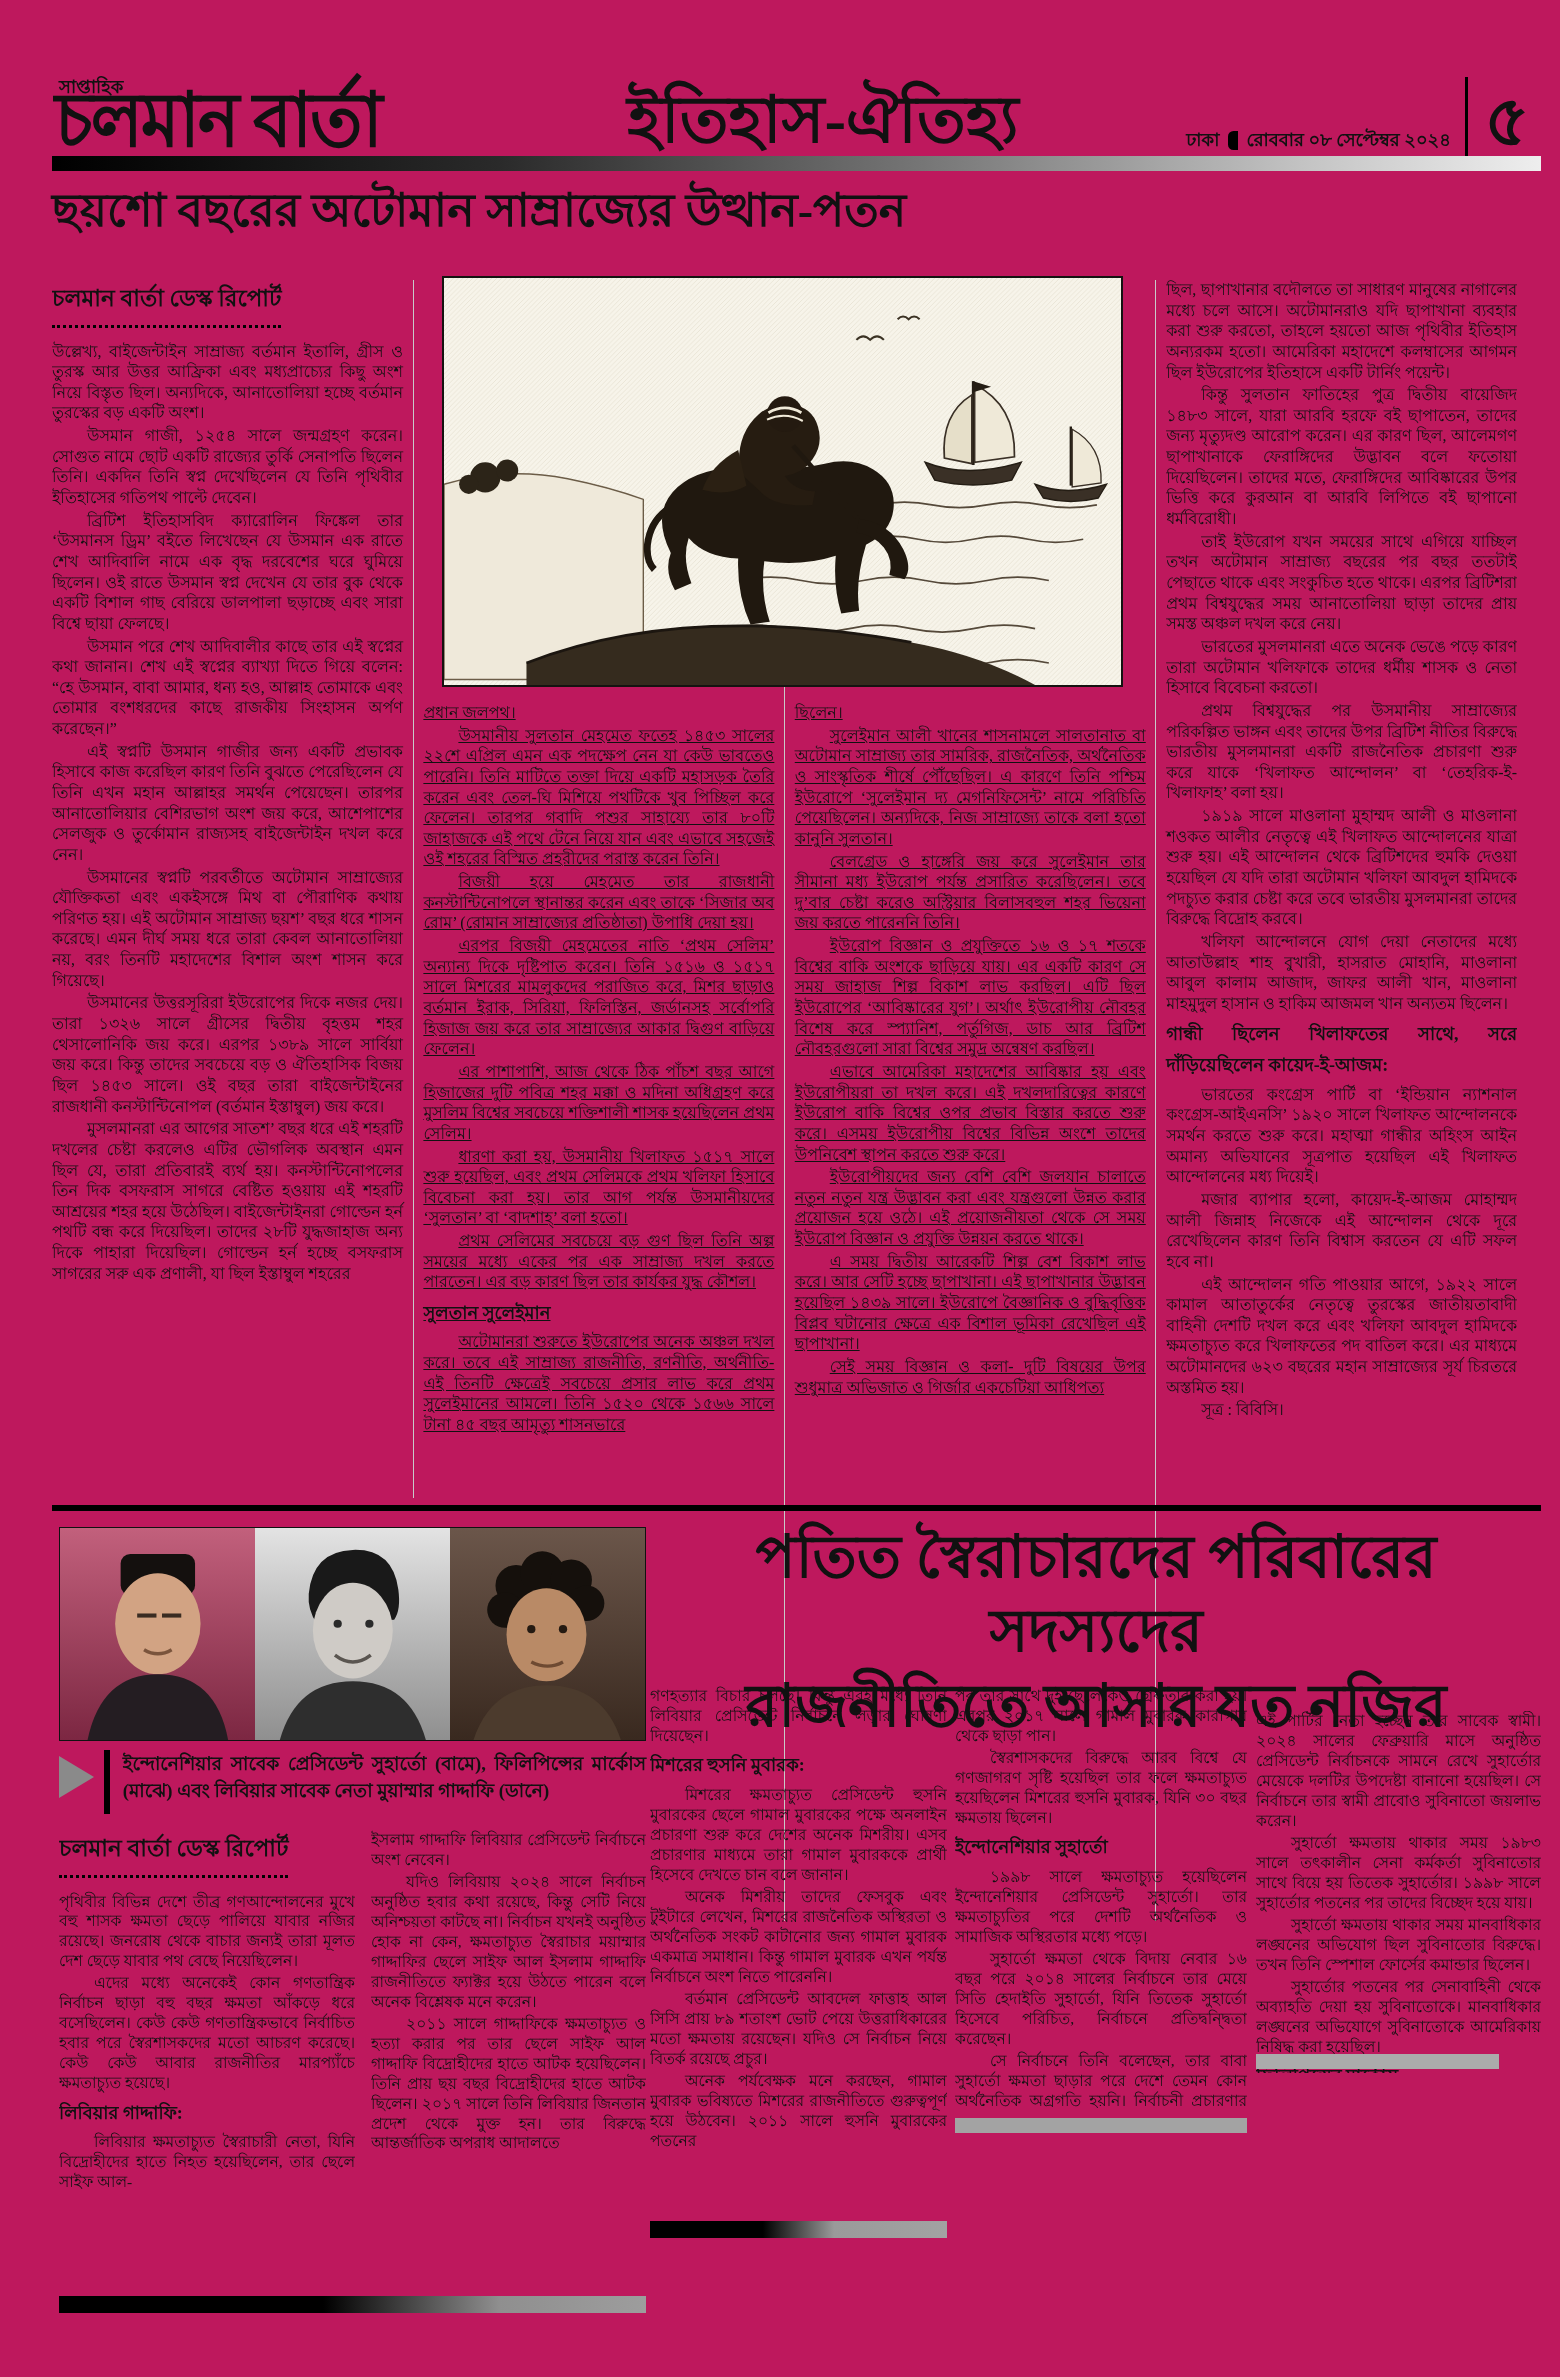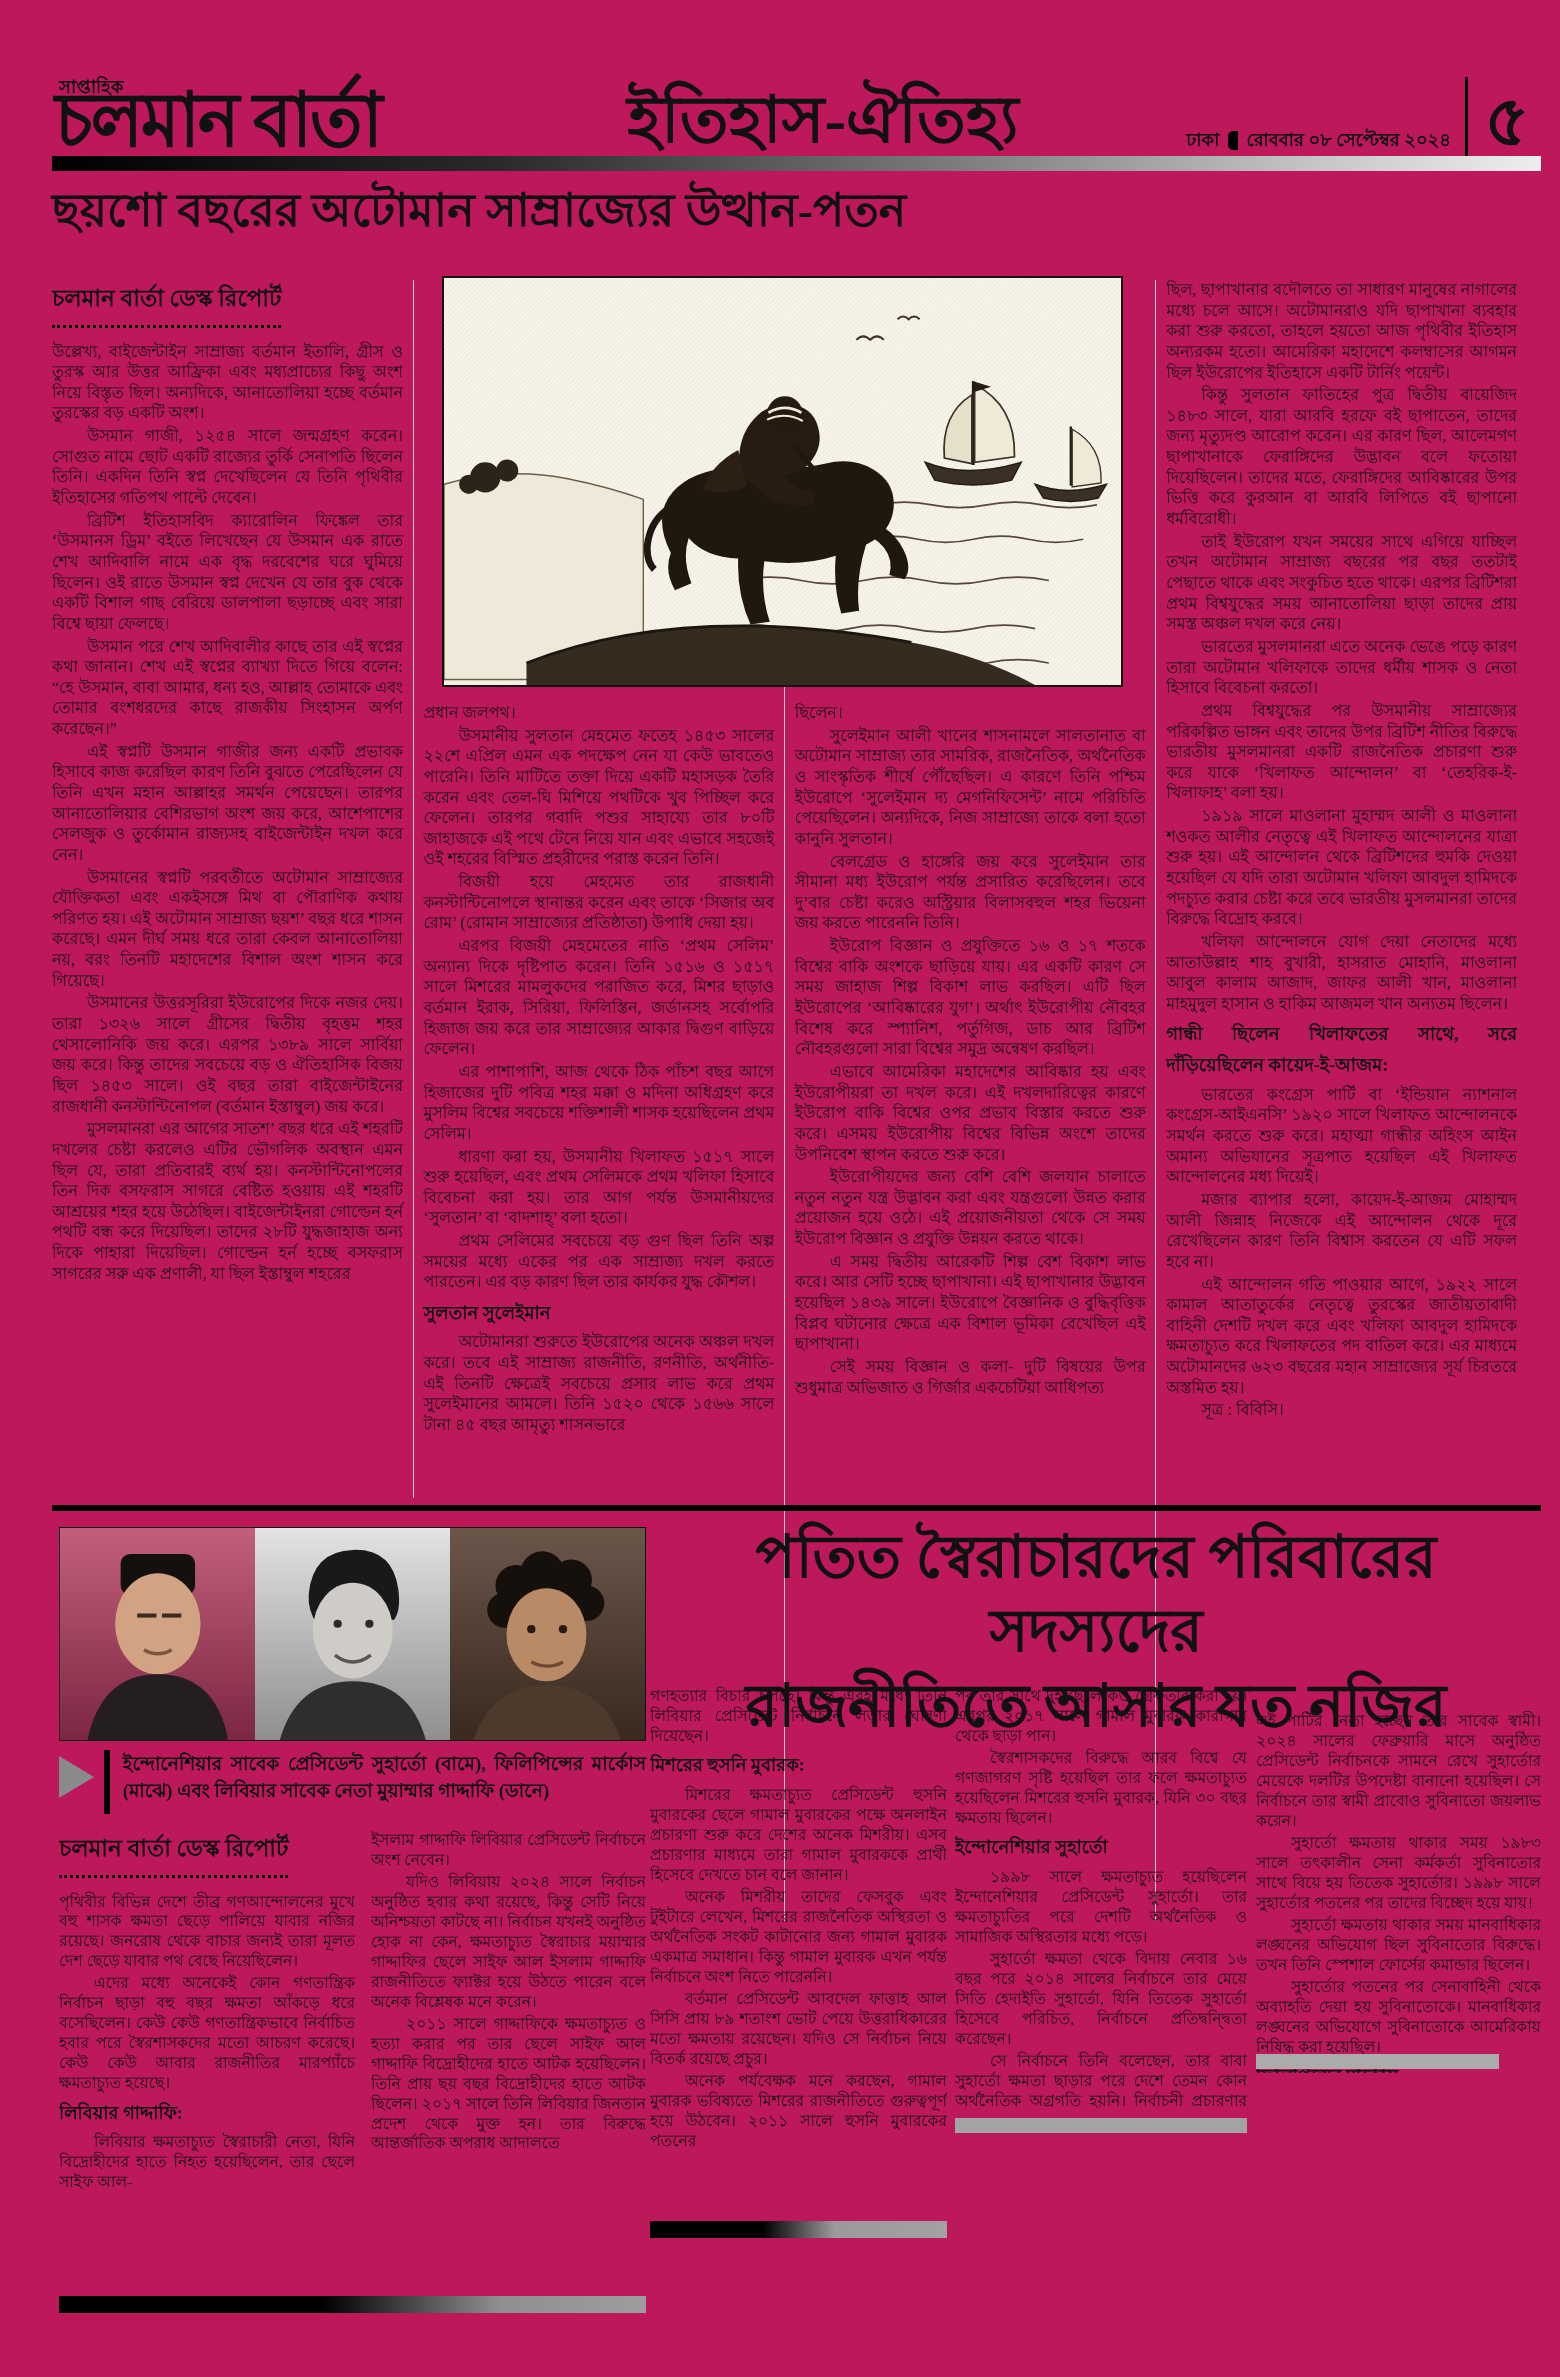--- a/index.html
+++ b/index.html
@@ -21,21 +21,21 @@
   .grad-bar{position:absolute;left:52px;top:156px;width:1489px;height:15px;
         background:linear-gradient(to right,#000 0%,#2a2a2a 30%,#7a7a7a 60%,#c6c6c6 85%,#eeeeee 100%);}
   
   .main-headline{position:absolute;left:52px;top:185px;width:1489px;
         font-size:46px;font-weight:900;line-height:1.15;}
   
   .main-article{position:absolute;left:52px;top:280px;width:1489px;display:flex;}
   .mcol{width:351px;height:1218px;overflow:hidden;padding-right:9.7px;border-right:0.7px solid #c9c9c9;}
   .mcol:last-child{border-right:none;padding-right:0;}
   .mcol + .mcol{padding-left:9.7px;}
-  .mcol.under-image{padding-top:423px;}
+  .mcol.under-image{padding-top:423px;text-decoration:underline;}
   .byline{display:inline-block;font-size:23px;font-weight:bold;padding-bottom:5.5px;
         border-bottom:3.5px dotted #000;margin-bottom:14px;}
   .para{font-size:16px;line-height:1.29;text-align:justify;margin:0 0 2.1px 0;text-indent:35px;}
   .blocks > .para:first-child{text-indent:0;}
   .subhead{font-size:18px;font-weight:bold;margin:5.5px 0 2.8px 0;text-align:justify;}
   
   .figure{position:absolute;left:442px;top:276px;width:681px;height:411px;
         border:2.8px solid #151310;background:#f7f5ee;box-sizing:border-box;}
   .figure svg{display:block;width:100%;height:100%;}
   

